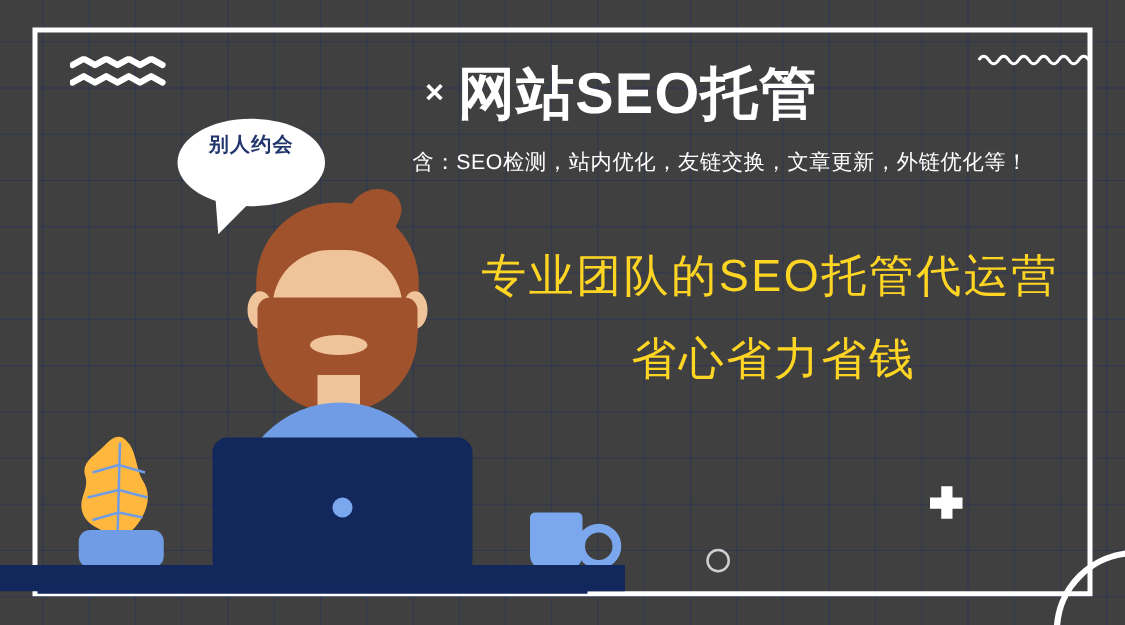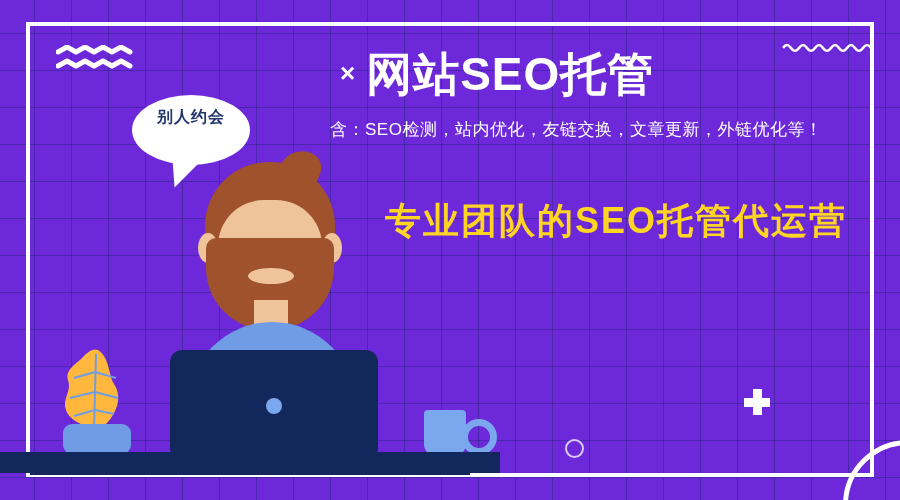--- a/index.html
+++ b/index.html
@@ -3,21 +3,21 @@
 <meta charset="utf-8">
 <style>
   html,body{margin:0;padding:0;}
   body{
     width:900px;height:500px;overflow:hidden;
     font-family:"Liberation Sans","DejaVu Sans",sans-serif;
     background:#3a55a8;
   }
   #banner{
     position:relative;width:900px;height:500px;overflow:hidden;
-    background:#6d28d9;
+    background:#404040;
   }
   
   .grid{
     position:absolute;inset:0;
     background-image:
       linear-gradient(to right, rgba(20,40,110,.40) 1px, transparent 1px),
       linear-gradient(to bottom, rgba(20,40,110,.40) 1px, transparent 1px);
     background-size:37px 37px;
     background-position:-3px -4px;
   }
@@ -50,30 +50,30 @@
     position:absolute;left:340px;top:44px;width:520px;
     color:#ffffff;font-size:46px;font-weight:bold;letter-spacing:1px;
     white-space:nowrap;
   }
   .title .x{font-size:26px;vertical-align:8px;margin-right:10px;font-weight:bold;}
   .subtitle{
     position:absolute;left:330px;top:118px;width:550px;
     color:#ffffff;font-size:17px;letter-spacing:.5px;white-space:nowrap;
   }
   .hl{
-    position:absolute;color:#ffd524;font-size:36px;font-weight:bold;
+    position:absolute;color:#ffd524;font-size:36px;font-weight:normal;
     letter-spacing:2px;white-space:nowrap;
   }
   .hl1{left:385px;top:197px;}
   .hl2{left:505px;top:263px;}
   .hl3{left:425px;top:331px;}
 
   
   .bubble{
-    position:absolute;left:132px;top:95px;width:118px;height:70px;
+    position:absolute;left:142px;top:95px;width:118px;height:70px;
     background:#ffffff;border-radius:50%;
   }
   .bubble-text{
     position:absolute;left:0;right:0;top:11px;
     text-align:center;color:#22366e;font-size:16px;line-height:22px;
     font-weight:bold;letter-spacing:1px;
   }
   .bubble-tail{
     position:absolute;left:168px;top:155px;width:0;height:0;
     border-left:10px solid transparent;
@@ -175,20 +175,21 @@
   <div class="small-circle"></div>
   <div class="corner-circle"></div>
 
   <div class="title">
     <span class="x">×</span><span>网站SEO托管</span>
   </div>
 
   <div class="subtitle">含：SEO检测，站内优化，友链交换，文章更新，外链优化等！</div>
 
   <div class="hl hl1">专业团队的SEO托管代运营</div>
+  <div class="hl hl2">省心省力省钱</div>
 
   <div class="bubble-tail"></div>
   <div class="bubble">
     <div class="bubble-text">
       <div>别人约会</div>
     </div>
   </div>
 
   <div class="char">
     <div class="hair-quiff"></div>

